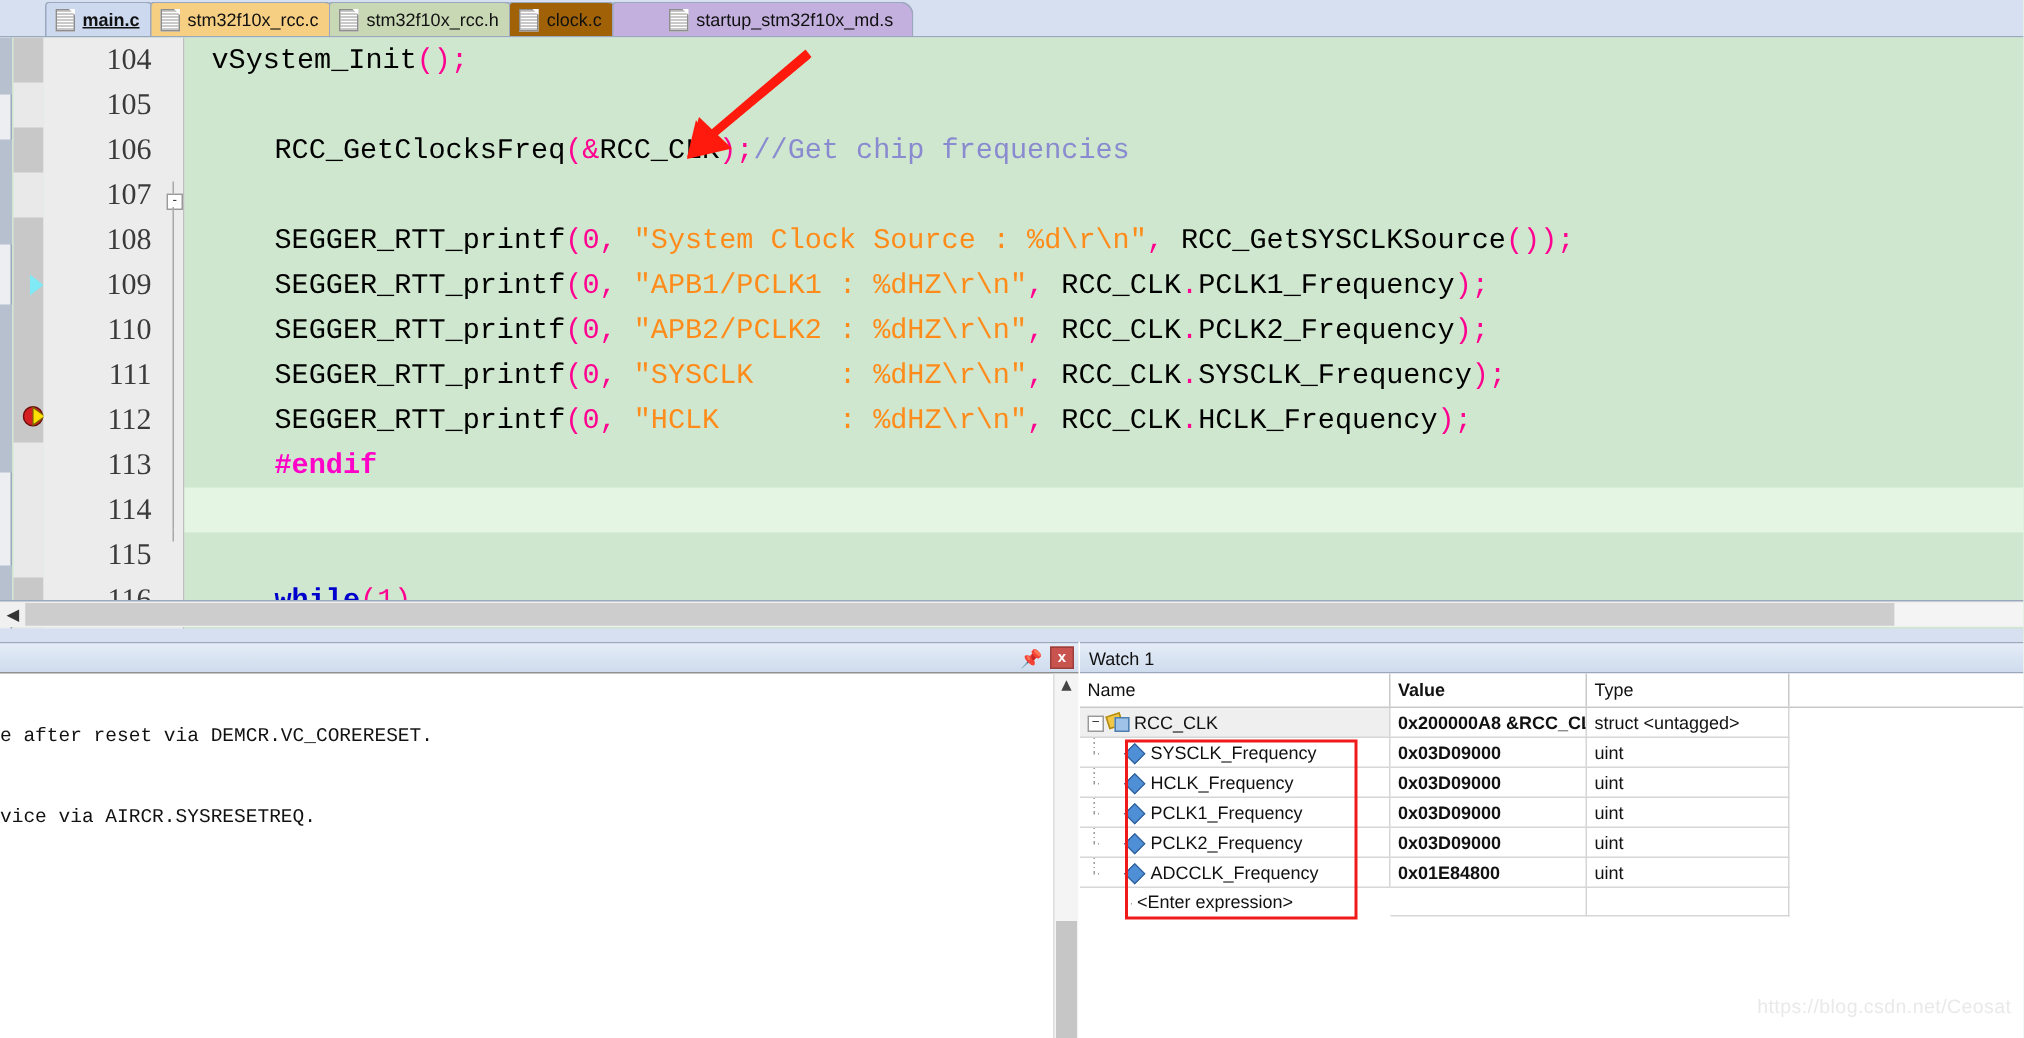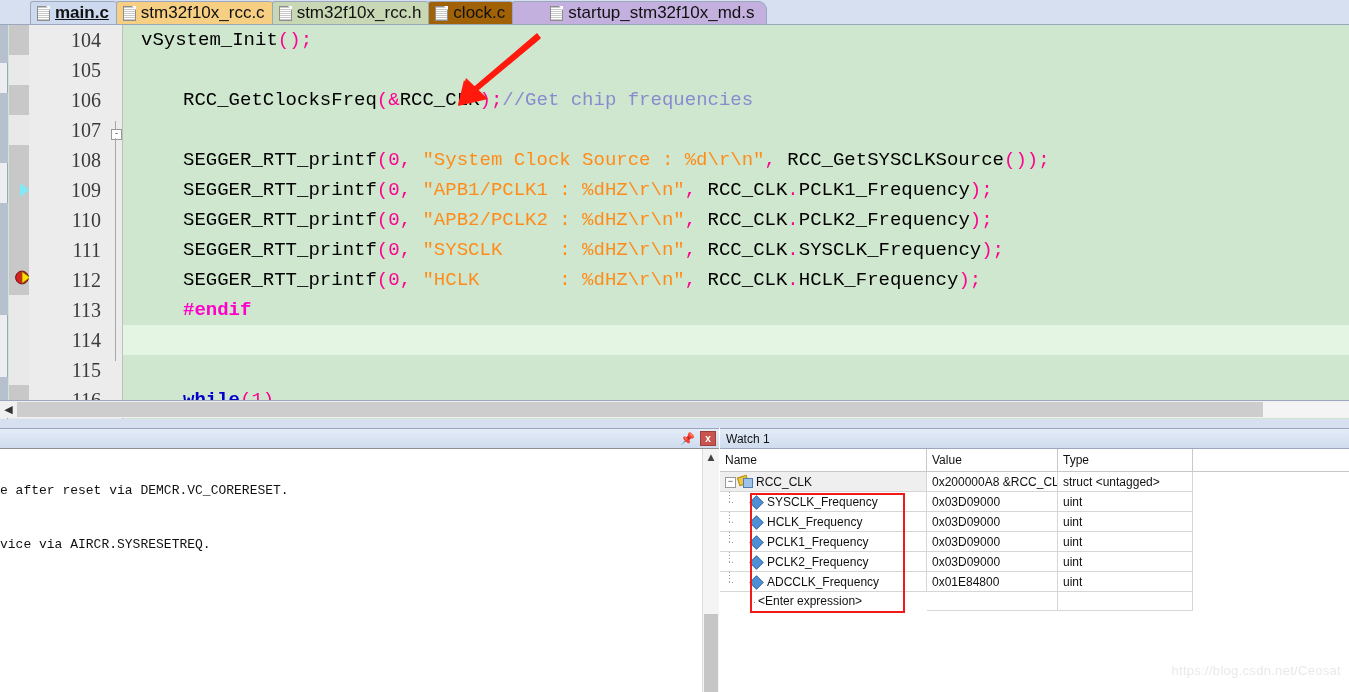--- a/index.html
+++ b/index.html
@@ -23,21 +23,21 @@
   }
   .tab{
     position:relative;
     height:23px;
     display:flex;align-items:center;
     padding:0 12px 0 6px;
     margin-right:-6px;
     border:1px solid #9aa7bd;
     border-bottom:none;
     border-radius:3px 9px 0 0;
-    font-size:17px;
+    font-size:12px;
     color:#111;
     white-space:nowrap;
     box-sizing:border-box;
   }
   .tab .doc-ico{
     width:11px;height:13px;margin-right:5px;flex:0 0 auto;
     background:#ffffff;
     border:1px solid #8d8d8d;
     position:relative;
     background-image:
@@ -212,21 +212,21 @@
   }
   .wt-row{display:flex;height:20px;align-items:stretch;}
   .wt-row .c{
     height:20px;line-height:20px;padding-left:5px;
     box-sizing:border-box;color:#111;
     border-right:1px solid #d6d6d6;border-bottom:1px solid #d6d6d6;
     white-space:nowrap;overflow:hidden;
   }
   .wt-row.sel .c.name{background:#efefef;}
   .col-name{width:207px;}
-  .col-value{width:131px;}
+  .col-value{width:131px;font-weight:bold;}
   .col-type{width:135px;}
   .nm{display:flex;align-items:center;height:20px;}
   .tree-exp{
     width:9px;height:9px;border:1px solid #999;background:#fff;
     font-size:9px;line-height:7px;text-align:center;color:#333;
     margin-right:2px;font-family:"Liberation Sans",sans-serif;flex:0 0 auto;
   }
   .dotline{
     width:11px;height:20px;flex:0 0 auto;
     background-image:repeating-linear-gradient(to bottom,#9a9a9a 0 1px,transparent 1px 3px);

